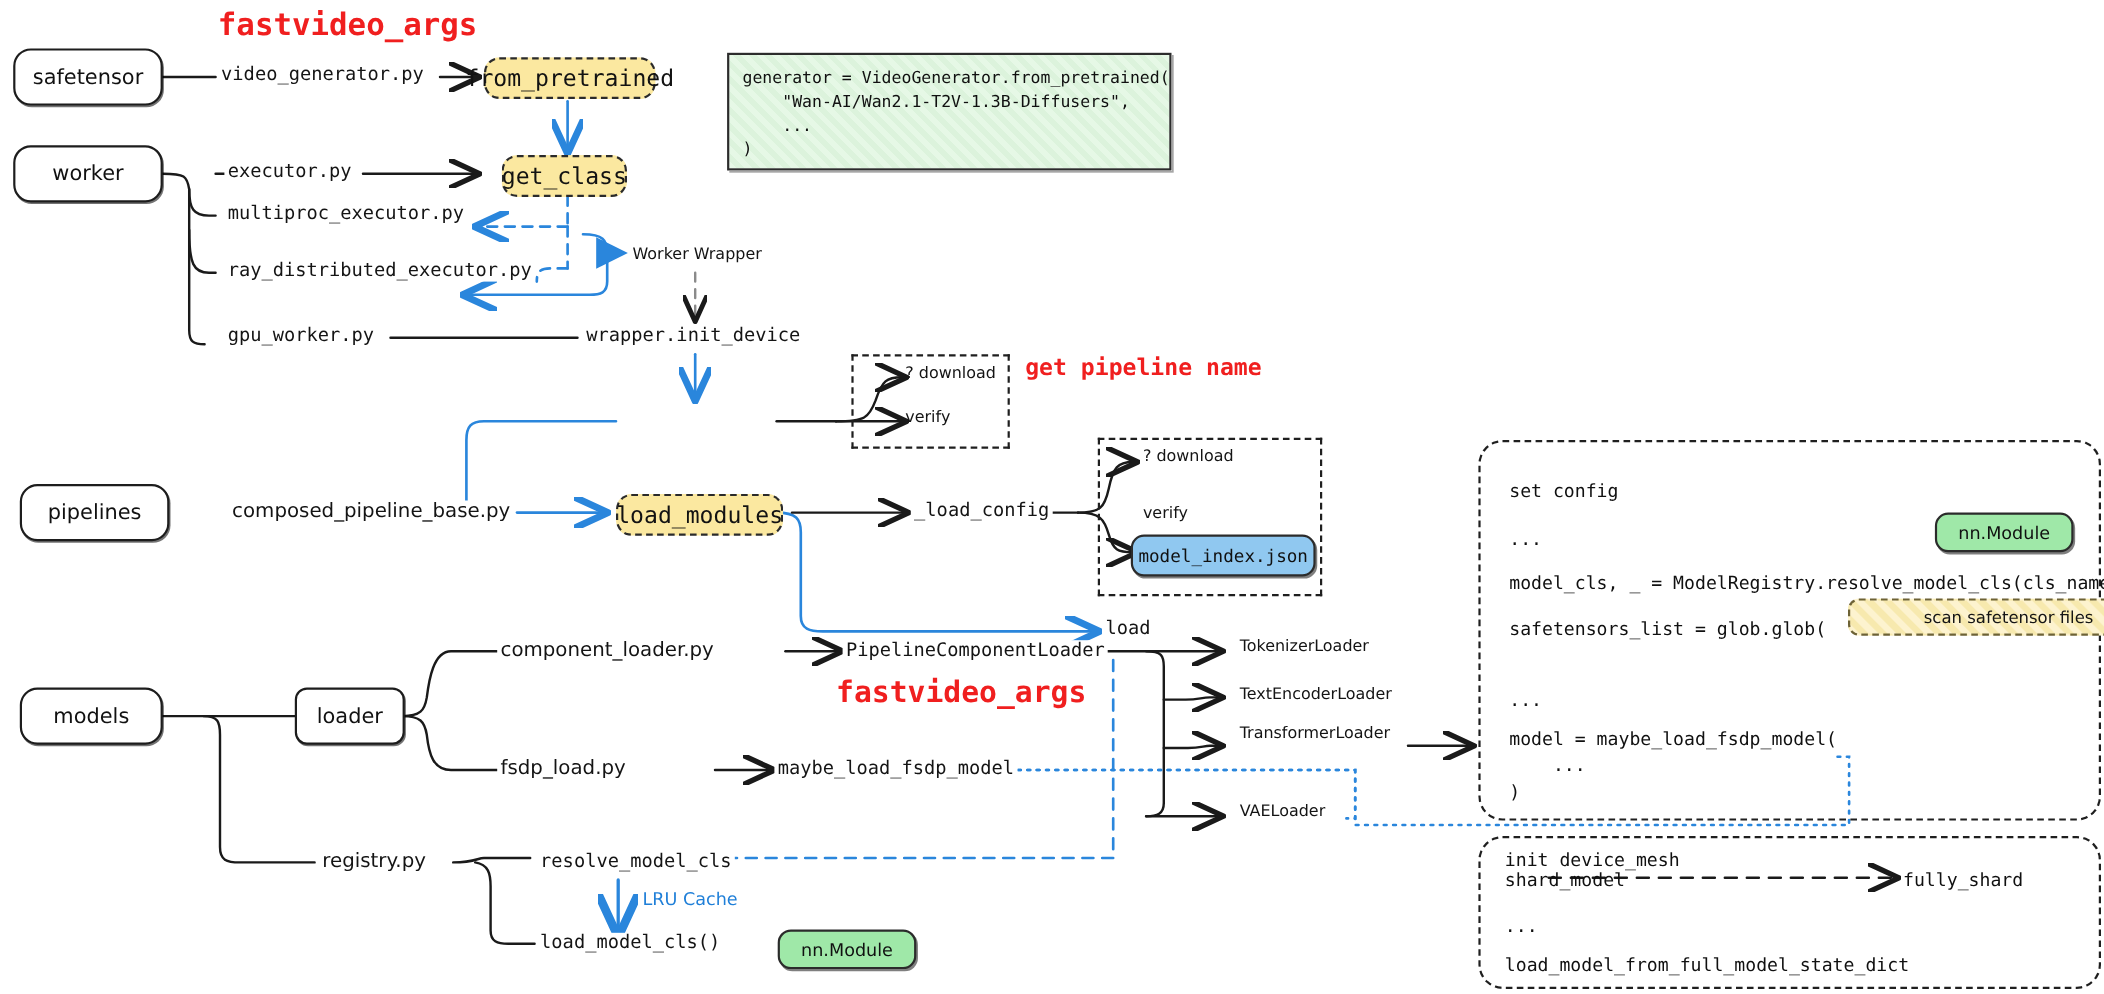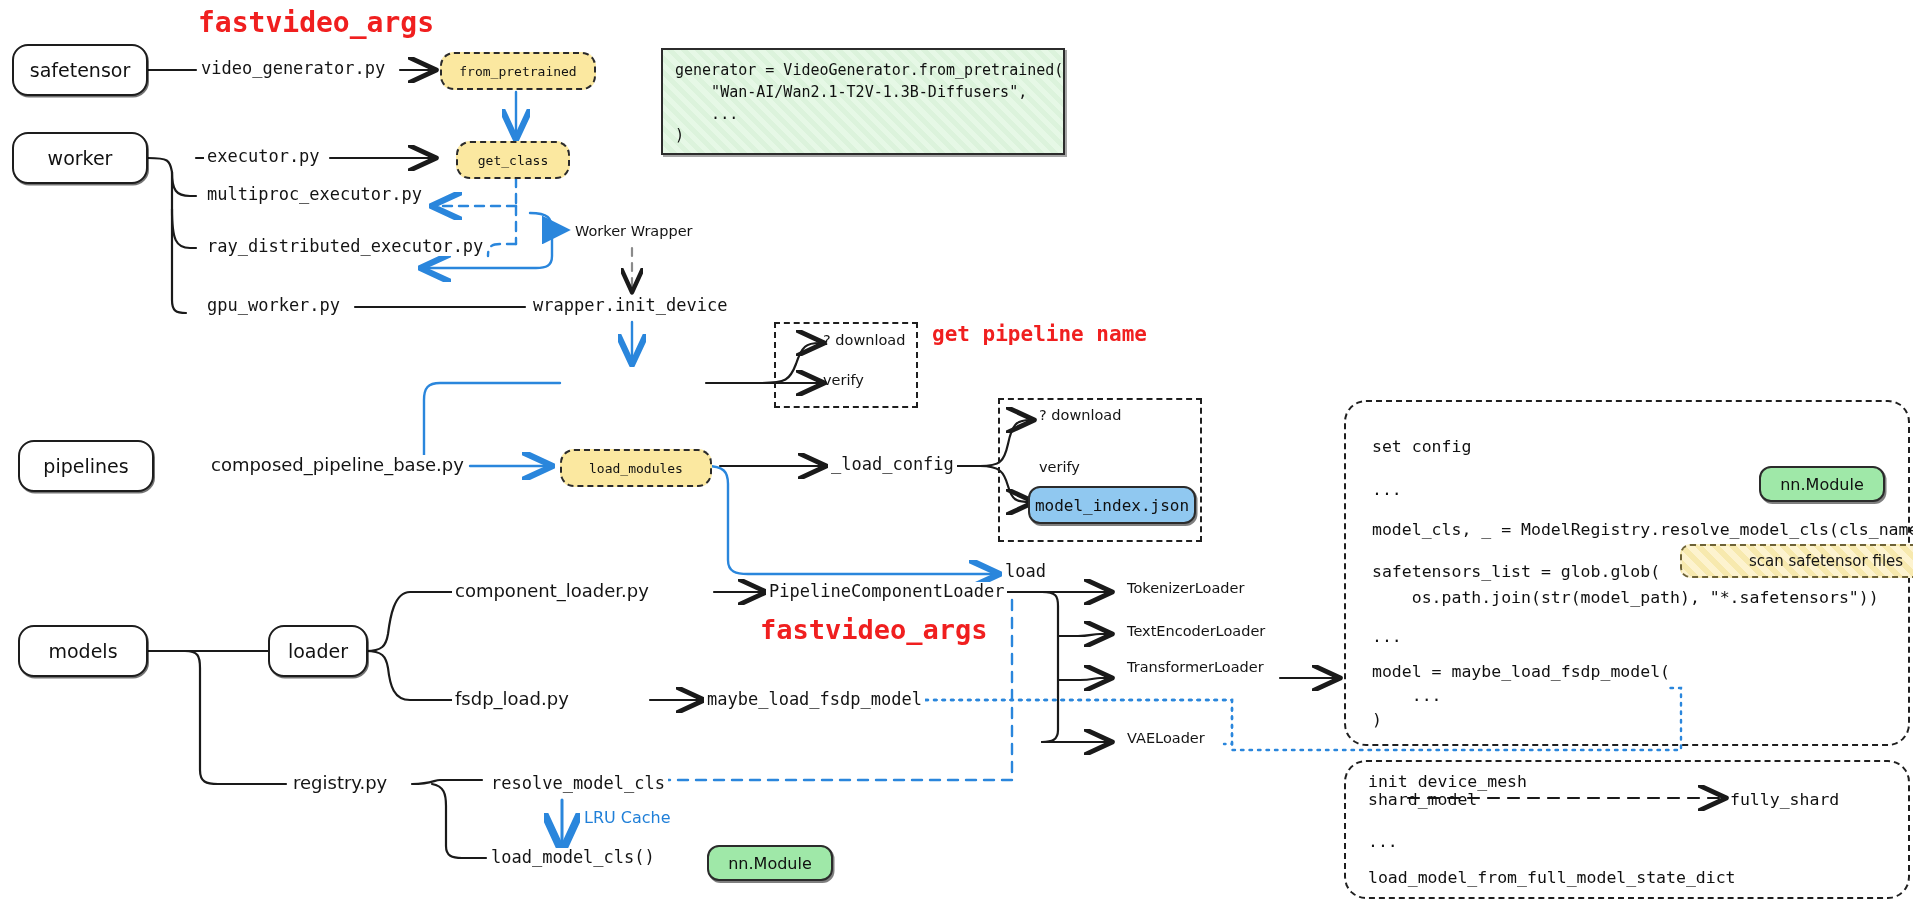--- a/index.html
+++ b/index.html
@@ -25,21 +25,21 @@
     position:absolute;font-family:"DejaVu Sans Mono", monospace;
     font-size:17px;color:#141414;white-space:nowrap;background:#fff;
     padding:0 3px;line-height:1.1;
   }
   .lbl.hand{font-family:"DejaVu Sans", sans-serif;font-size:18px;}
   .lbl.small{font-size:14.5px;}
 
   
   .pill-yellow{
     position:absolute;background:#fbe8a0;border:2.4px dashed #2a2a2a;border-radius:14px;
-    font-family:"DejaVu Sans Mono", monospace;font-size:13px;color:#121212;
+    font-family:"DejaVu Sans Mono", monospace;font-size:21px;color:#121212;
     display:flex;align-items:center;justify-content:center;white-space:nowrap;
   }
   
   .pill-yellow-solid{
     position:absolute;background:#fbe08a;border:2.4px solid #2b2b2b;border-radius:12px;
     font-family:"DejaVu Sans Mono", monospace;font-size:17px;color:#121212;
     display:flex;align-items:center;justify-content:center;white-space:nowrap;
     box-shadow:1.5px 2px 0 rgba(0,0,0,0.5);
   }
   
@@ -249,21 +249,21 @@
 
   <div class="dashbox" style="left:998px;top:398px;width:200px;height:140px;"></div>
   <div class="lbl hand small" style="left:1036px;top:408px;background:transparent;">? download</div>
   <div class="lbl hand small" style="left:1036px;top:460px;background:transparent;">verify</div>
   <div class="pill-blue" style="left:1028px;top:486px;width:164px;height:34px;">model_index.json</div>
 
   <div class="lbl" style="left:1002px;top:562px;">load</div>
 
   <div class="node capsule" style="left:18px;top:625px;width:130px;height:52px;">models</div>
 
-  <div class="node capsule" style="left:268px;top:625px;width:100px;height:52px;">loader</div>
+  <div class="node capsule" style="left:268px;top:625px;width:100px;height:52px;border-radius:11px;">loader</div>
 
   <div class="lbl hand" style="left:452px;top:581px;">component_loader.py</div>
 
   <div class="lbl" style="left:766px;top:582px;">PipelineComponentLoader</div>
 
   <div class="red-note" style="left:760px;top:614px;font-size:27px;">fastvideo_args</div>
 
   <div class="lbl hand" style="left:452px;top:689px;">fsdp_load.py</div>
 
   <div class="lbl" style="left:704px;top:690px;">maybe_load_fsdp_model</div>
@@ -283,21 +283,20 @@
 
   <div class="codeline" style="left:1372px;top:437px;">set config</div>
   <div class="codeline" style="left:1372px;top:480px;">...</div>
   <div class="pill-green" style="left:1712px;top:466px;width:122px;height:32px;">nn.Module</div>
 
   <div class="codeline" style="left:1372px;top:520px;">model_cls, _ = ModelRegistry.resolve_model_cls(cls_name)</div>
 
   <div class="note-hatch" style="left:1680px;top:544px;width:200px;height:30px;">scan safetensor files</div>
 
   <div class="codeline" style="left:1372px;top:562px;">safetensors_list = glob.glob(</div>
-  <div class="codeline" style="left:1372px;top:588px;">    os.path.join(str(model_path), "*.safetensors"))</div>
   <div class="codeline" style="left:1372px;top:627px;">...</div>
   <div class="codeline" style="left:1372px;top:662px;">model = maybe_load_fsdp_model(</div>
   <div class="codeline" style="left:1372px;top:686px;">    ...</div>
   <div class="codeline" style="left:1372px;top:710px;">)</div>
 
   <div class="dashbox round" style="left:1344px;top:760px;width:562px;height:135px;"></div>
   <div class="codeline" style="left:1368px;top:772px;">init device_mesh</div>
   <div class="codeline" style="left:1368px;top:790px;">shard_model</div>
   <div class="codeline" style="left:1730px;top:790px;">fully_shard</div>
   <div class="codeline" style="left:1368px;top:832px;">...</div>

